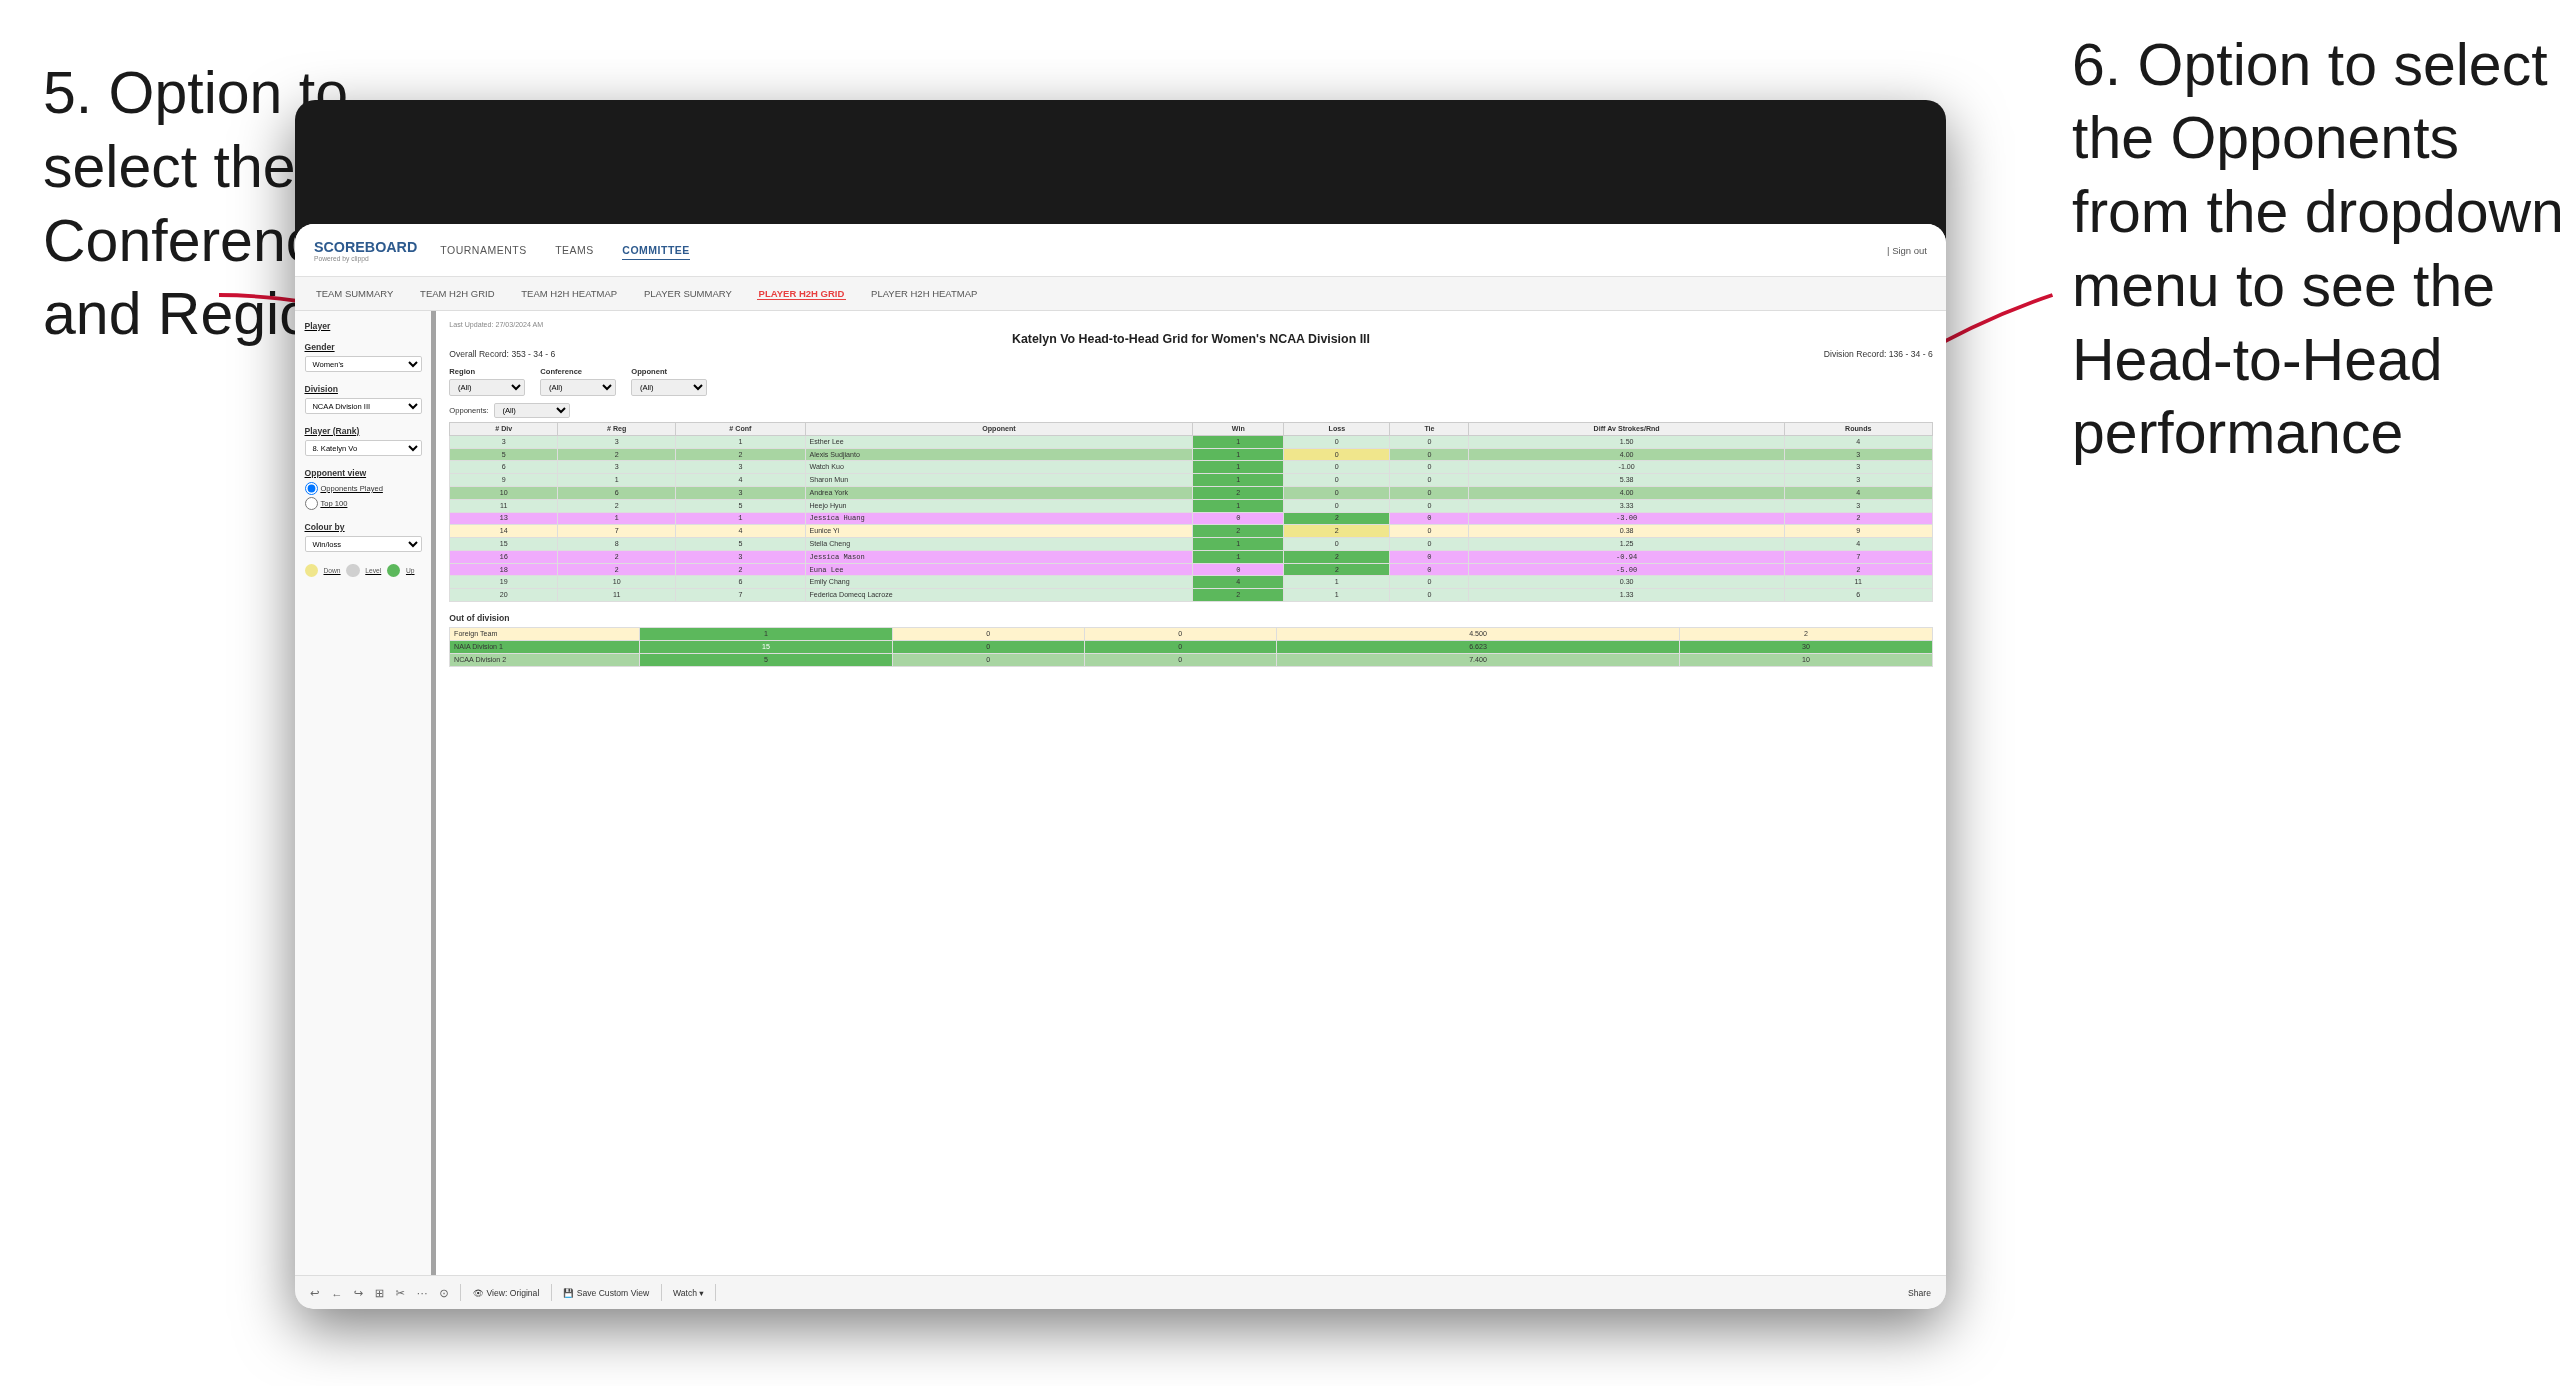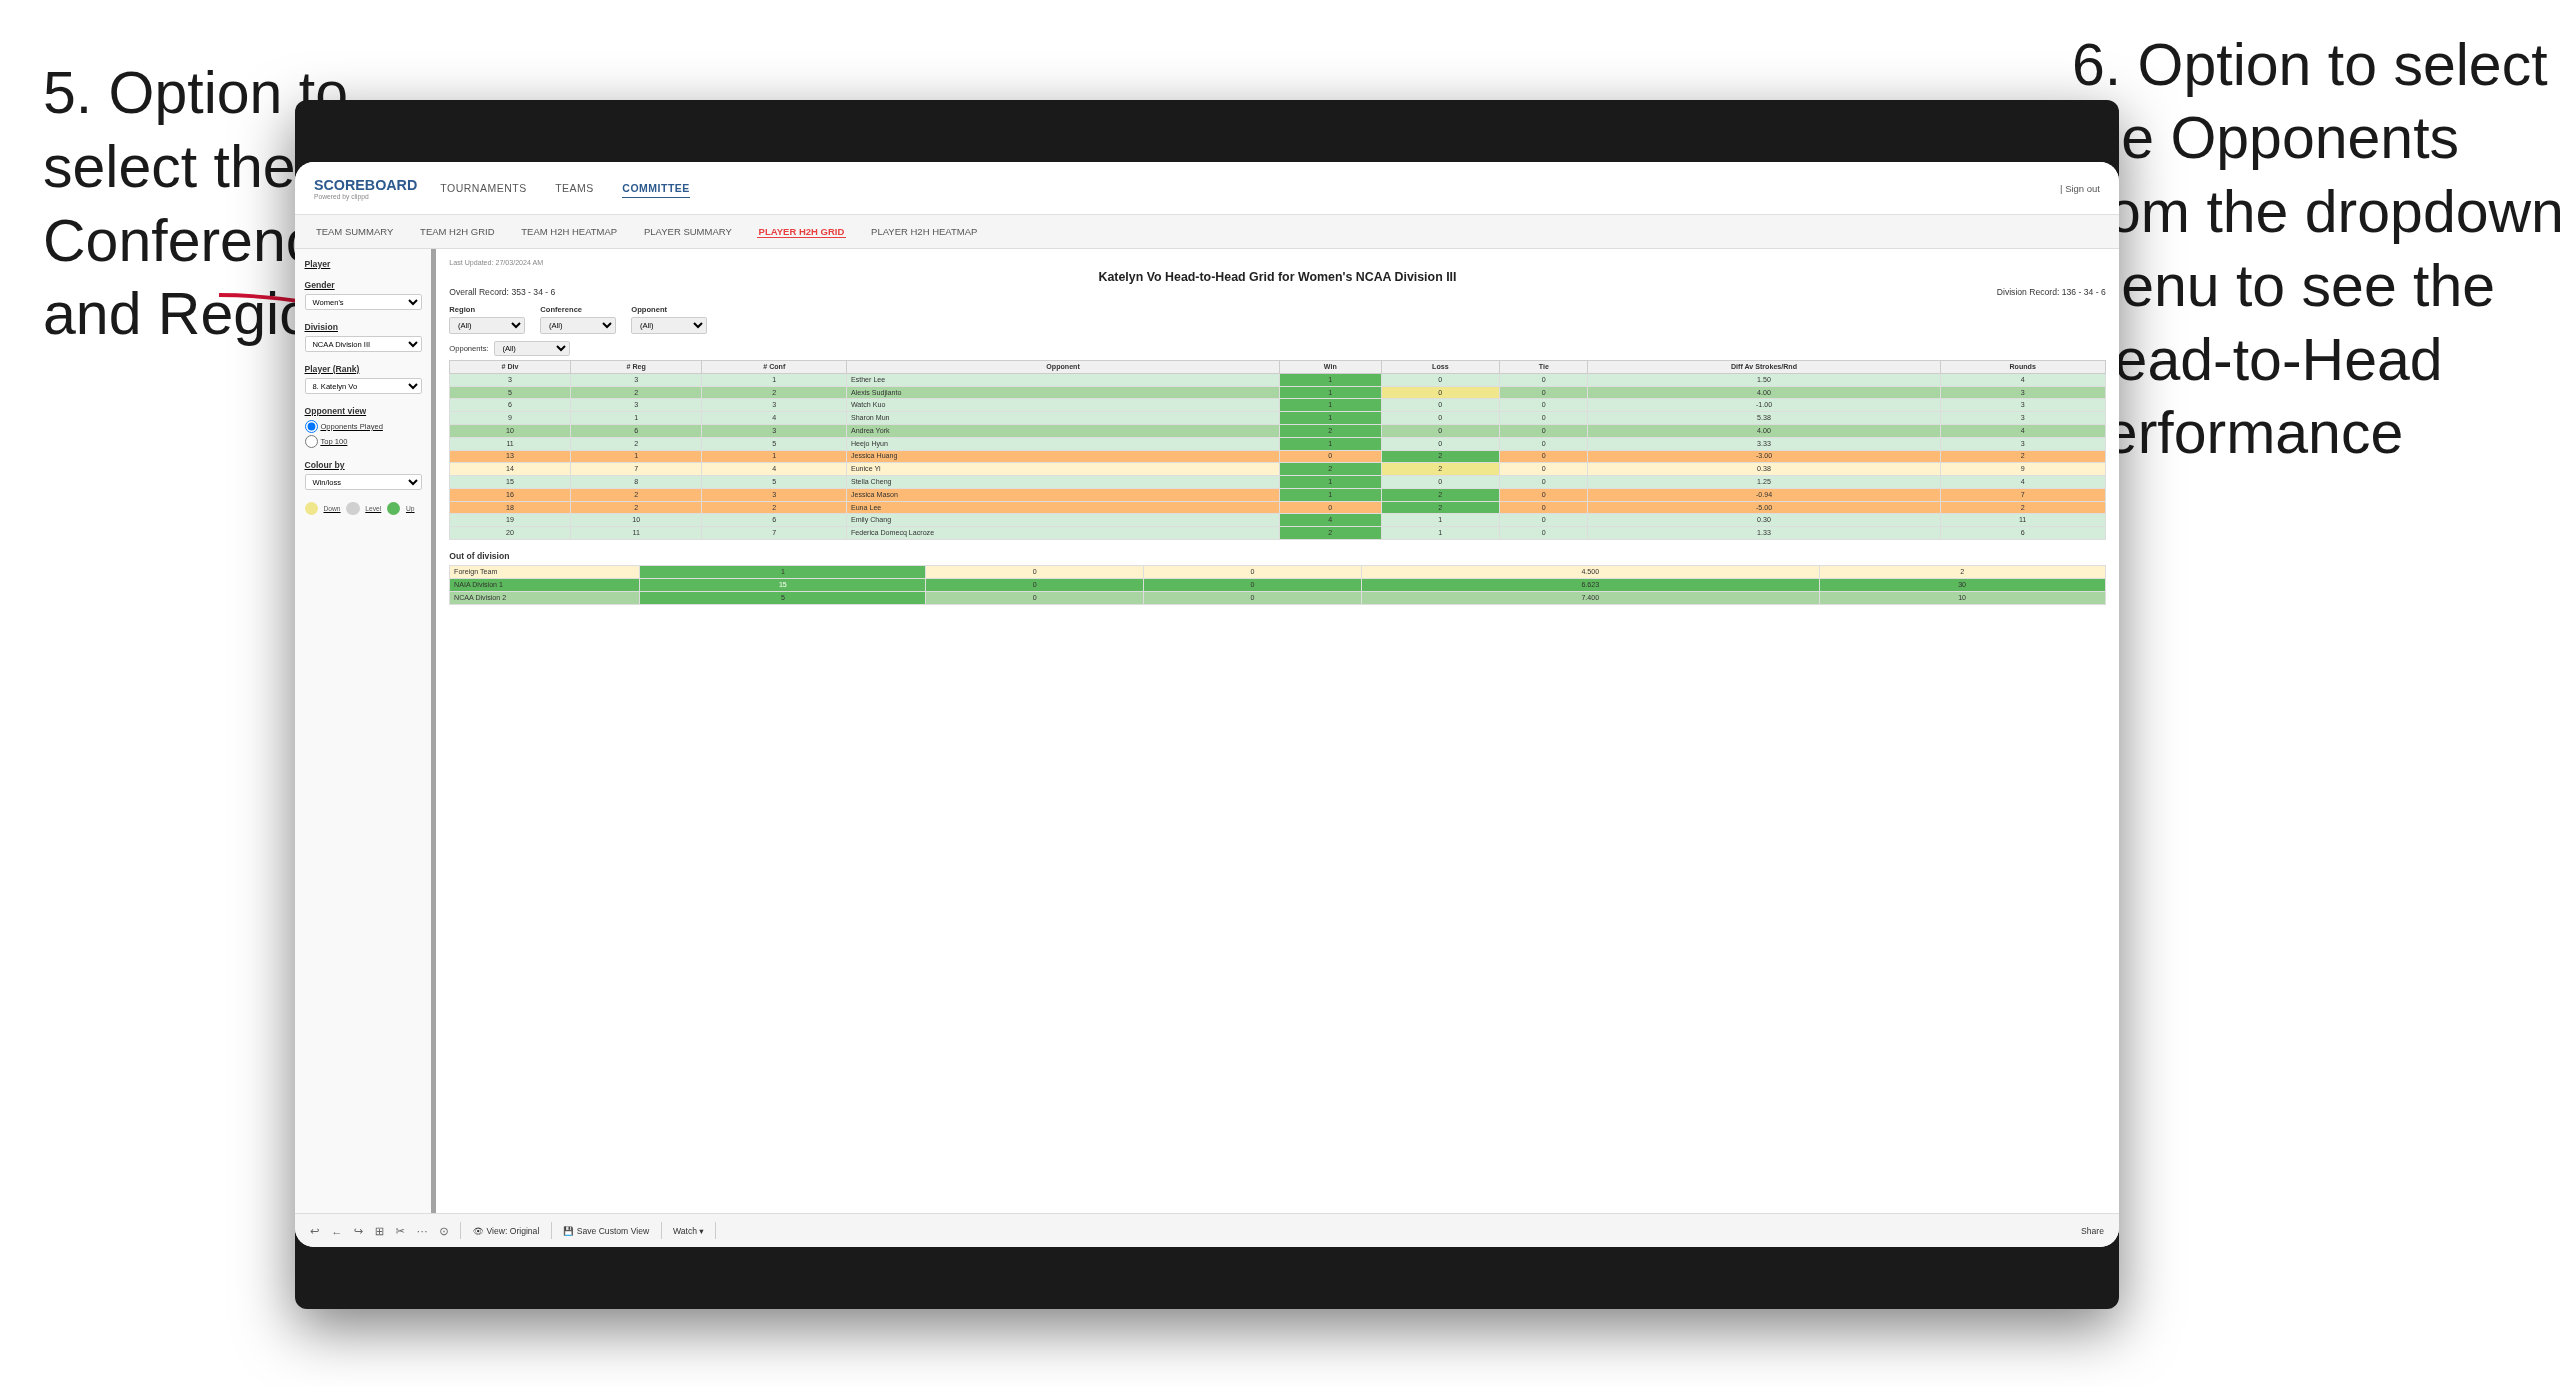--- a/index.html
+++ b/index.html
@@ -53,26 +53,26 @@
       width: 438px;
       height: 266px;
       pointer-events: none;
     }
 
     
     .tablet {
       position: absolute;
       left: 295px;
       top: 100px;
-      width: 1824px;
+      width: 1651px;
       height: 1209px;
       background: #1a1a1a;
-      border-radius: 12px;
-      display: flex;
-      align-items: center;
+      border-radius: 20px;
+      display: flex;
+      align-items: flex-end;
       justify-content: center;
       box-shadow: 0 19px 57px rgba(0,0,0,0.5);
     }
 
     .tablet-screen {
       width: 1846px;
       height: 1085px;
       background: #ffffff;
       border-radius: 19px;
       overflow: hidden;
@@ -276,21 +276,21 @@
     }
 
     .data-table td.name-cell {
       text-align: left;
     }
 
     .row-green-light { background-color: #d4edda; }
     .row-green-mid { background-color: #a8d5a2; }
     .row-green-dark { background-color: #5cb85c; }
     .row-yellow { background-color: #fff3cd; }
-    .row-white { background-color: #fdba74; }
+    .row-white { background-color: #f0abfc; font-family: Liberation Mono, monospace; }
 
     .cell-green { background-color: #5cb85c; color: white; }
     .cell-yellow { background-color: #f0e68c; }
 
     .out-of-division {
       margin-top: 11.4px;
     }
 
     .out-label {
       font-size: 8.6px;

